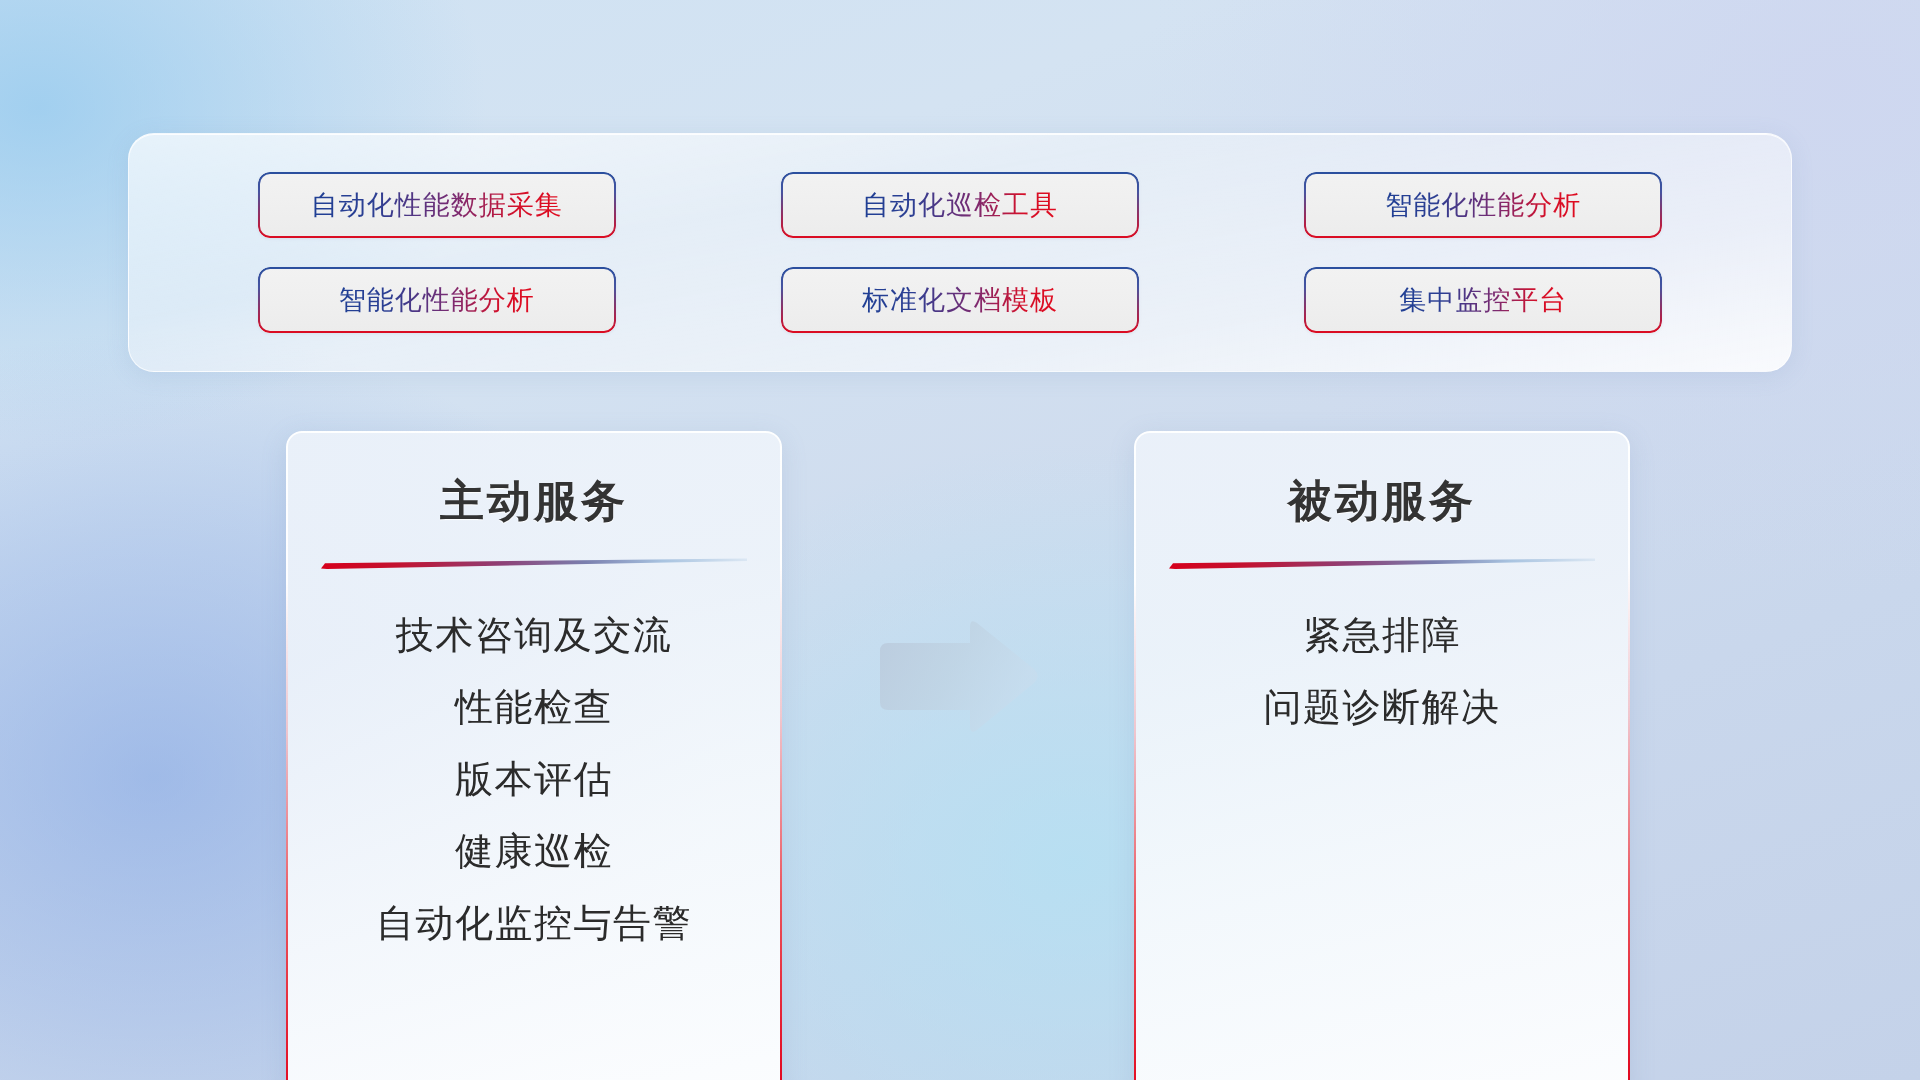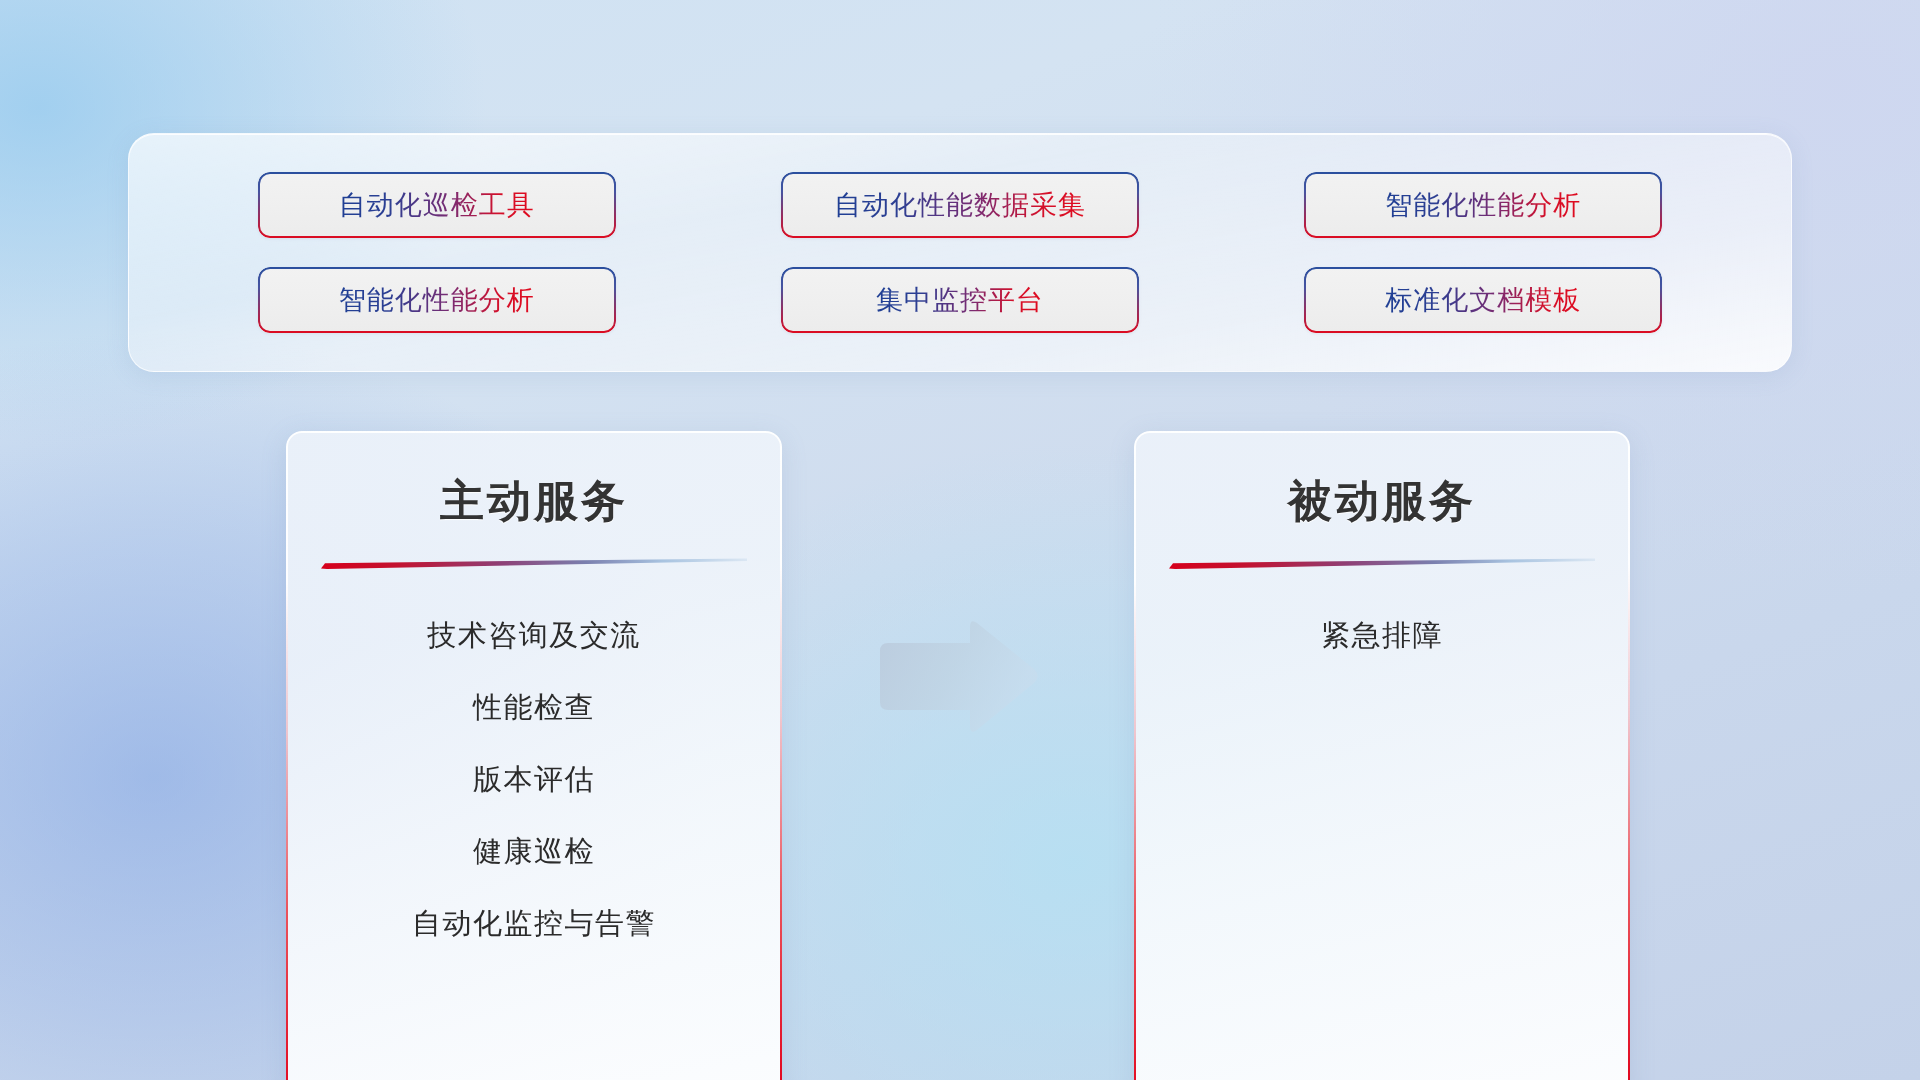--- a/index.html
+++ b/index.html
@@ -131,21 +131,21 @@
   .card-divider svg { display: block; width: 426px; height: 11px; }
 
   .card-list {
     position: relative;
     margin: 30px 0 0 0;
     padding: 0;
     list-style: none;
     text-align: center;
   }
   .card-list li {
-    font-size: 29px;
+    font-size: 38px;
     color: #2b2b2b;
     letter-spacing: 1.5px;
     height: 72px;
     line-height: 72px;
     white-space: nowrap;
   }
 
   
   #center-arrow {
     position: absolute;
@@ -157,41 +157,41 @@
   #center-arrow svg { display: block; width: 166px; height: 120px; }
 </style>
 </head>
 <body>
 
 <div id="stage">
 
   <div id="top-panel">
 
     <div class="pill">
+      <span class="pill-label">自动化性能数据采集</span>
+    </div>
+
+    <div class="pill">
       <span class="pill-label">自动化巡检工具</span>
     </div>
 
     <div class="pill">
-      <span class="pill-label">自动化性能数据采集</span>
-    </div>
-
-    <div class="pill">
       <span class="pill-label">智能化性能分析</span>
     </div>
 
     <div class="pill">
       <span class="pill-label">智能化性能分析</span>
     </div>
 
     <div class="pill">
+      <span class="pill-label">标准化文档模板</span>
+    </div>
+
+    <div class="pill">
       <span class="pill-label">集中监控平台</span>
-    </div>
-
-    <div class="pill">
-      <span class="pill-label">标准化文档模板</span>
     </div>
 
   </div>
 
   <div class="card" id="card-left">
     <div class="card-title">主动服务</div>
 
     <div class="card-divider">
       <svg viewBox="0 0 426 11" preserveAspectRatio="none" aria-hidden="true">
         <defs>
@@ -244,16 +244,17 @@
             <stop offset="80%" stop-color="#a8c3e0"></stop>
             <stop offset="100%" stop-color="#dbe7f3"></stop>
           </linearGradient>
         </defs>
         <path d="M0 10.5 L4 5.2 L426 0.4 L426 3.0 L6 11 Z" fill="url(#divGradR)"></path>
       </svg>
     </div>
 
     <ul class="card-list">
       <li>紧急排障</li>
+      <li>问题诊断解决</li>
     </ul>
   </div>
 
 </div>
 
 </body></html>

